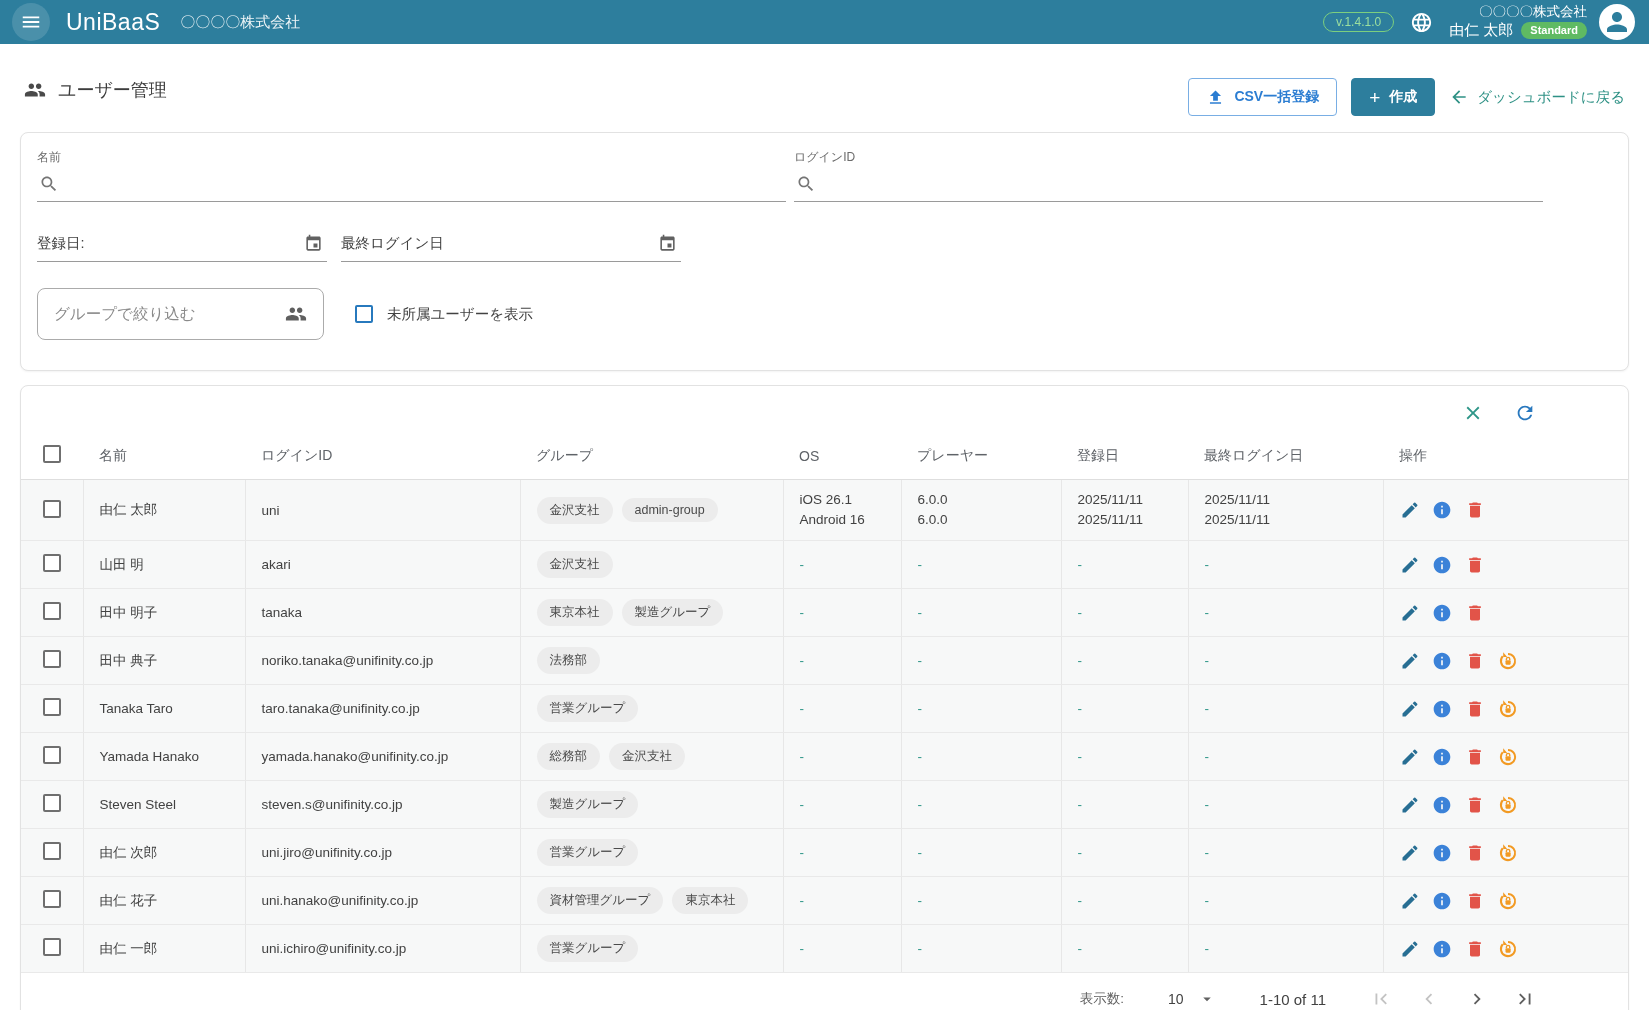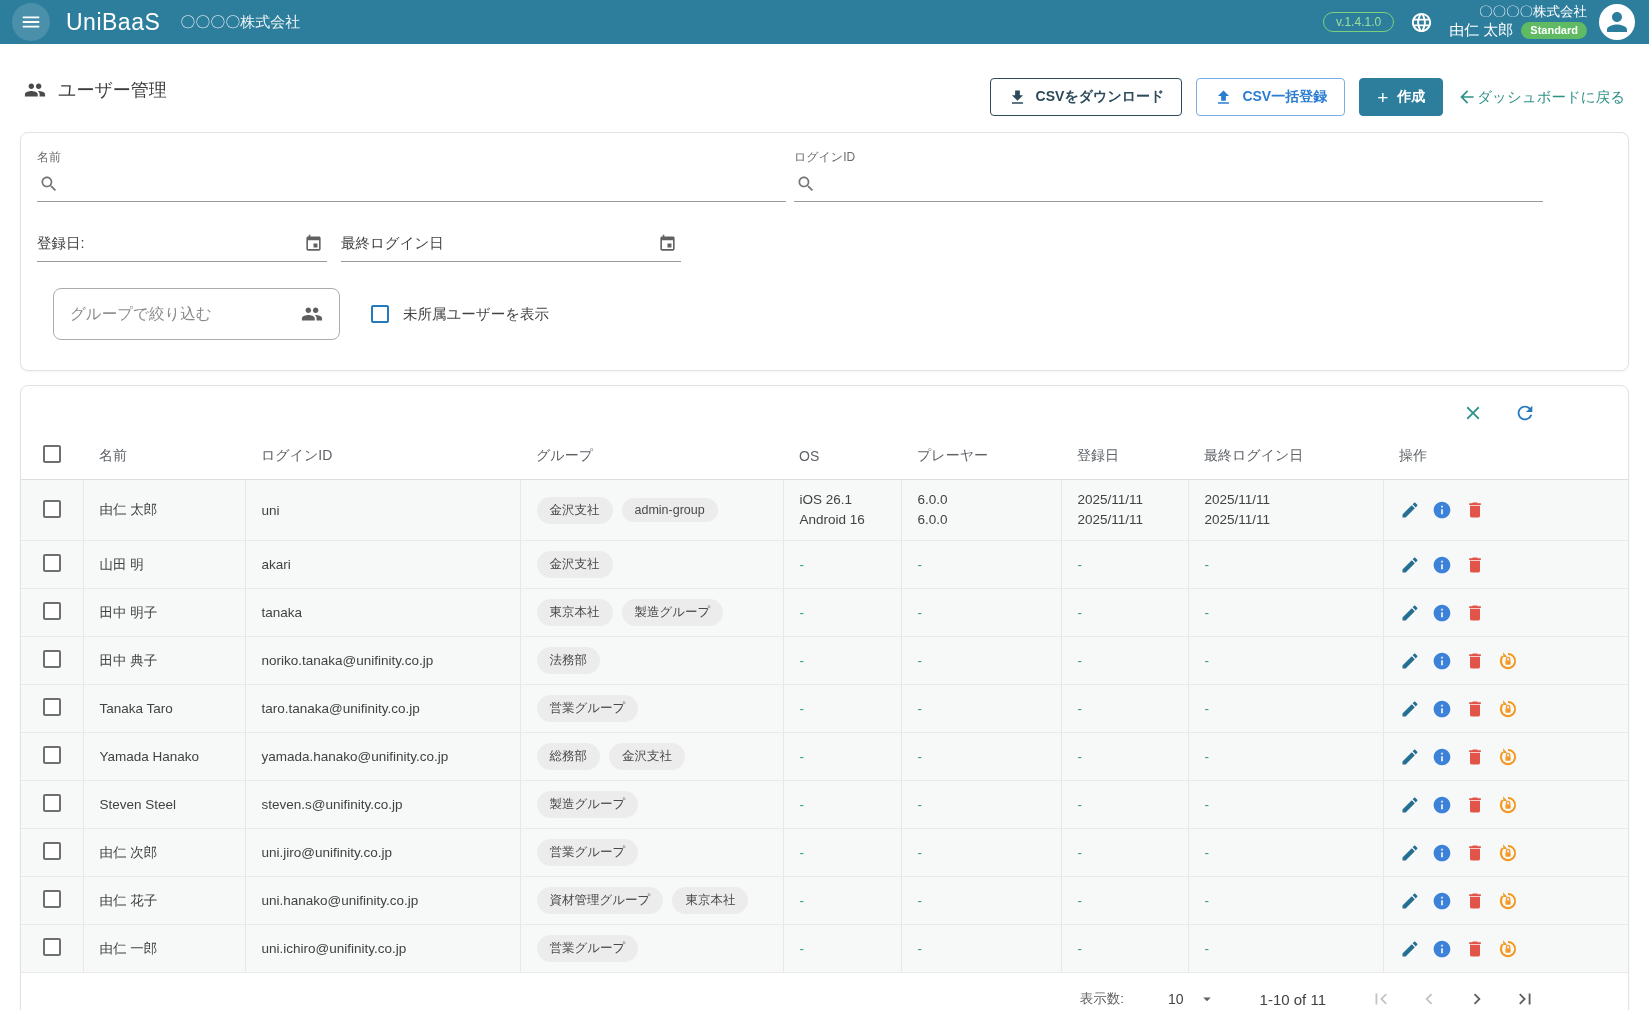--- a/index.html
+++ b/index.html
@@ -31,42 +31,42 @@
   .page-head .spacer { flex:1; }
   .head-actions { display:flex; align-items:center; gap:14px; padding-right:4px; }
   .btn { display:inline-flex; align-items:center; gap:9px; height:38px; padding:0 17px; border-radius:4px; font-size:14px; font-weight:bold; cursor:pointer; background:#fff; white-space:nowrap; }
   .btn svg { width:19px; height:19px; }
   .btn-dark { border:1px solid #2c4a5a; color:#2c4a5a; }
   .btn-dark svg { fill:#2c4a5a; }
   .btn-blue { border:1px solid #79aee4; color:#2b7dd2; }
   .btn-blue svg { fill:#2b7dd2; }
   .btn-teal { border:1px solid #2d7e9d; background:#2d7e9d; color:#fff; }
   .btn-teal .plus { font-size:19px; font-weight:normal; line-height:1; }
-  .back-link { display:inline-flex; align-items:center; color:#2e9185; font-size:14.5px; cursor:pointer; }
+  .back-link { display:inline-flex; align-items:center; gap:8px; color:#2e9185; font-size:14.5px; cursor:pointer; }
   .back-link svg { width:20px; height:20px; fill:#2e9185; }
 
   
   .card { margin:0 20px; border:1px solid #e2e2e2; border-radius:8px; background:#fff; box-shadow:0 1px 2px rgba(0,0,0,.05); }
 
   
   .filter-card { padding:16px 85px 30px 16px; margin-bottom:14px; }
   .f-row1 { display:flex; gap:8px; }
   .f-field { flex:1; }
   .f-label { font-size:12px; color:#6b6b6b; margin-bottom:4px; }
   .f-inputline { display:flex; align-items:center; gap:8px; border-bottom:1px solid #9a9a9a; padding:4px 2px 7px; }
   .f-inputline svg { width:20px; height:20px; fill:#757575; flex:0 0 auto; }
   .f-inputline input { border:none; outline:none; flex:1; font-size:15px; background:transparent; }
   .f-row2 { display:flex; gap:14px; margin-top:28px; }
   .date-field { display:flex; align-items:center; justify-content:space-between; border-bottom:1px solid #9a9a9a; padding:4px 4px 8px 0; }
   .date-field.w1 { width:290px; }
   .date-field.w2 { width:340px; }
   .date-label { font-size:14.5px; color:#424242; }
   .date-field svg { width:19px; height:19px; fill:#616161; }
   .f-row3 { display:flex; align-items:center; margin-top:26px; }
-  .group-box { width:287px; height:52px; border:1px solid #ababab; border-radius:8px; display:flex; align-items:center; padding:0 16px; gap:10px; cursor:pointer;margin-left:16px; }
+  .group-box { width:287px; height:52px; border:1px solid #ababab; border-radius:8px; display:flex; align-items:center; padding:0 16px; gap:10px; cursor:pointer; }
   .group-placeholder { flex:1; font-size:15.5px; color:#8a8a8a; }
   .group-box svg { width:22px; height:22px; fill:#5f5f5f; }
   .check-row { display:flex; align-items:center; gap:14px; margin-left:31px; cursor:pointer; }
   .checkbox { width:18px; height:18px; border:2px solid #2779bd; border-radius:2px; background:#fff; }
   .check-label { font-size:14.5px; color:#424242; }
 
   
   .table-card { padding-bottom:0; overflow:hidden; }
   .table-tools { display:flex; justify-content:flex-end; align-items:center; gap:30px; padding:16px 92px 4px 0; }
   .tool-ic { cursor:pointer; display:flex; }
@@ -149,28 +149,20 @@
   <div class="page-title-wrap">
     <span style="display:flex">
         <svg viewBox="0 0 24 24">
           <path d="M16 11c1.66 0 2.99-1.34 2.99-3S17.66 5 16 5s-3 1.34-3 3 1.34 3 3 3zm-8 0c1.66 0 2.99-1.34 2.99-3S9.66 5 8 5 5 6.34 5 8s1.34 3 3 3zm0 2c-2.33 0-7 1.17-7 3.5V19h14v-2.5c0-2.33-4.67-3.5-7-3.5zm8 0c-.29 0-.62.02-.97.05 1.16.84 1.97 1.97 1.97 3.45V19h6v-2.5c0-2.33-4.67-3.5-7-3.5z"></path>
         </svg>
       </span>
     <span class="page-title">ユーザー管理</span>
   </div>
   <div class="spacer"></div>
   <div class="head-actions">
-    <button class="btn btn-dark">
-      <span style="display:flex">
-          <svg viewBox="0 0 24 24">
-            <path d="M19 9h-4V3H9v6H5l7 7 7-7zM5 18v2h14v-2H5z"></path>
-          </svg>
-        </span>
-      <span>CSVをダウンロード</span>
-    </button>
     <button class="btn btn-blue">
       <span style="display:flex">
           <svg viewBox="0 0 24 24">
             <path d="M9 16h6v-6h4l-7-7-7 7h4zm-4 2h14v2H5z"></path>
           </svg>
         </span>
       <span>CSV一括登録</span>
     </button>
     <button class="btn btn-teal">
       <span class="plus">+</span>

